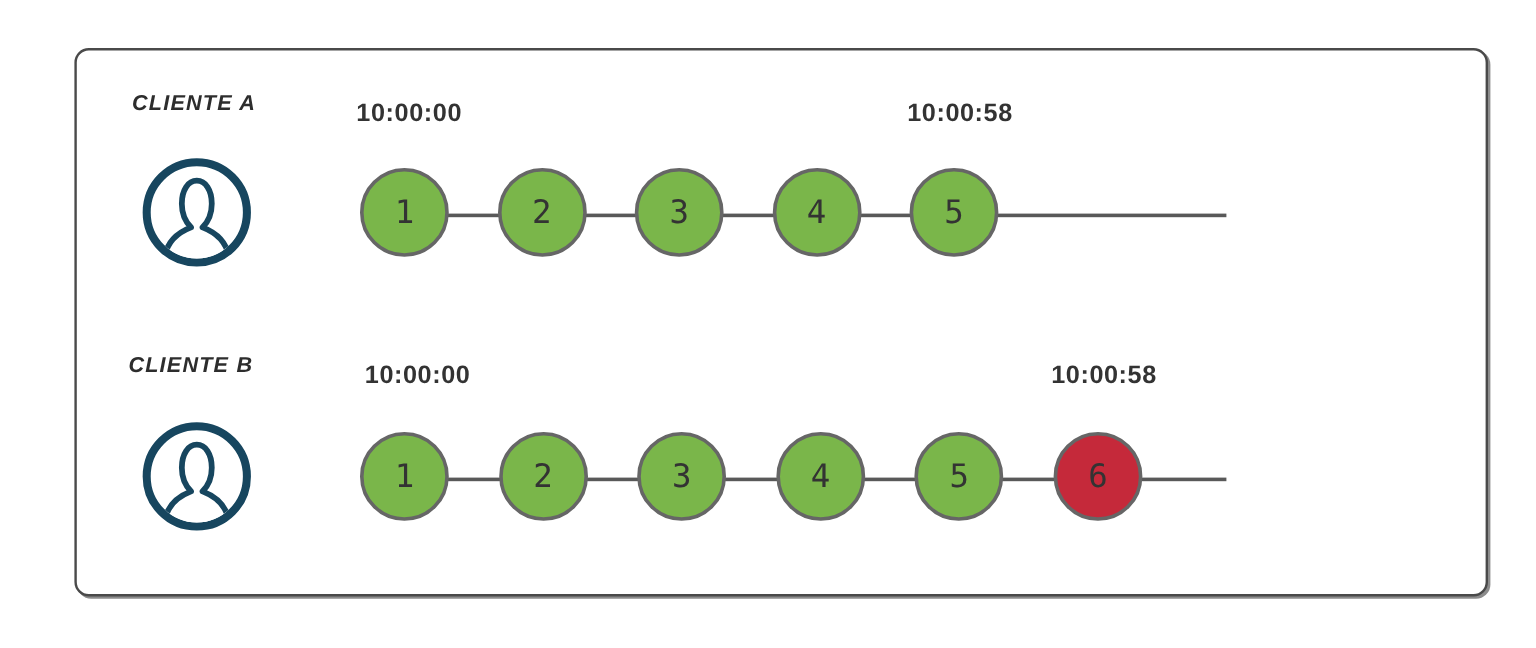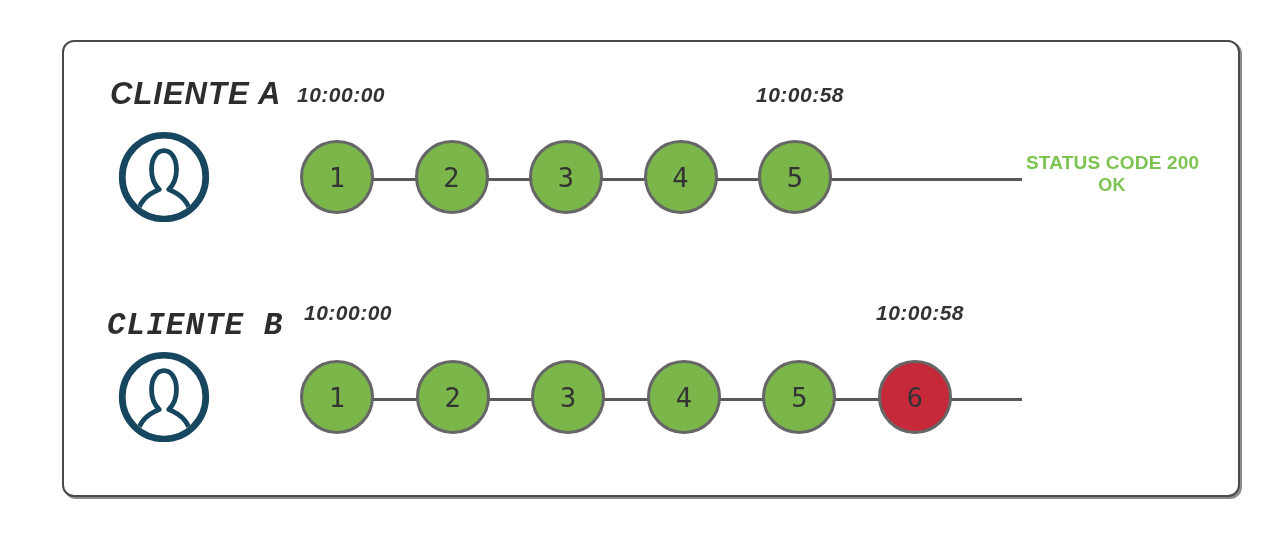--- a/index.html
+++ b/index.html
@@ -28,40 +28,39 @@
     width: 1178px; height: 457px;
     border: 2px solid #4a4a4a;
     border-radius: 12px;
     box-shadow: 2px 2px 0 #8c8c8c;
     background: #ffffff;
   }
   .client-label {
     position: absolute;
     font-style: italic;
     font-weight: bold;
-    font-size: 31px;
+    font-size: 18px;
     letter-spacing: 1px;
     color: #2d2d2d;
     white-space: nowrap;
   }
   .user-icon {
     position: absolute;
     width: 96px; height: 96px;
     color: var(--person);
   }
   .timestamp {
     position: absolute;
     width: 140px;
     text-align: center;
     font-weight: bold;
     font-size: 21px;
     letter-spacing: 0.5px;
     color: var(--text-dark);
     white-space: nowrap;
-    font-style: italic;
   }
   .connector {
     position: absolute;
     height: 3px;
     background: var(--connector);
   }
   .circles {
     position: absolute;
     left: 0;
     width: 100%;
@@ -122,26 +121,22 @@
 
   <div class="connector" style="left:340px; top:178px; width:682px;"></div>
   <div class="circles" style="top:140px;">
       <div class="circle ok" style="left: 300px;">1</div>
       <div class="circle ok" style="left: 414.5px;">2</div>
       <div class="circle ok" style="left: 529px;">3</div>
       <div class="circle ok" style="left: 643.5px;">4</div>
       <div class="circle ok" style="left: 758px;">5</div>
     </div>
 
-  <div class="status success" style="top:152px;">
-    <span class="line1" style="display:block;">STATUS CODE 200</span>
-    <span class="line2" style="display:block;">OK</span>
-  </div>
 
-  <div class="client-label" style="left:107px; top:308px;font-family:Liberation Mono, monospace;">CLIENTE B</div>
+  <div class="client-label" style="left:107px; top:294px;">CLIENTE B</div>
 
   <svg class="user-icon" style="left:116px; top:349px;" viewBox="0 0 100 100">
     <defs>
         <clipPath id="clipB">
           <circle cx="50" cy="50" r="40"></circle>
         </clipPath>
       </defs>
     <circle cx="50" cy="50" r="43.5" fill="#ffffff" stroke="currentColor" stroke-width="7"></circle>
     <g clip-path="url(#clipB)">
       <path d="M22 102 L22 90 C24 73 36 66.5 45 63 C40 58 37 50.5 37 42.5 C37 30.5 42.5 22.5 50 22.5 C57.5 22.5 63 30.5 63 42.5 C63 50.5 60 58 55 63 C64 66.5 76 73 78 90 L78 102 Z" fill="#ffffff" stroke="currentColor" stroke-width="5" stroke-linejoin="round"></path>

